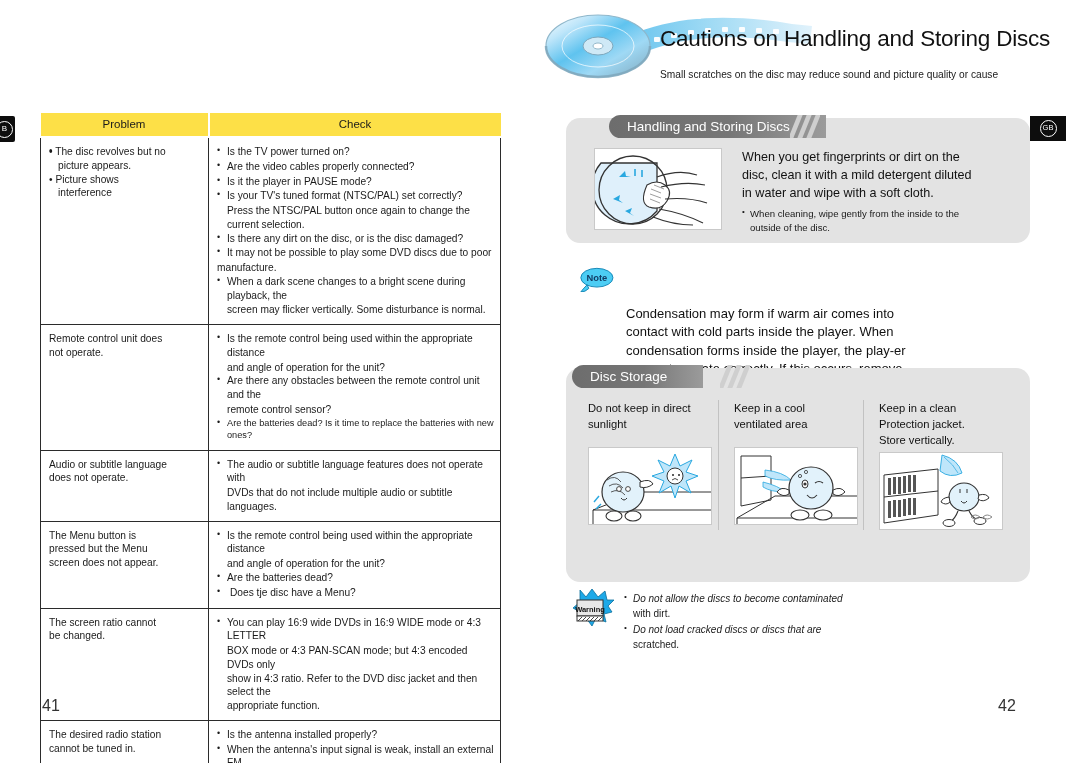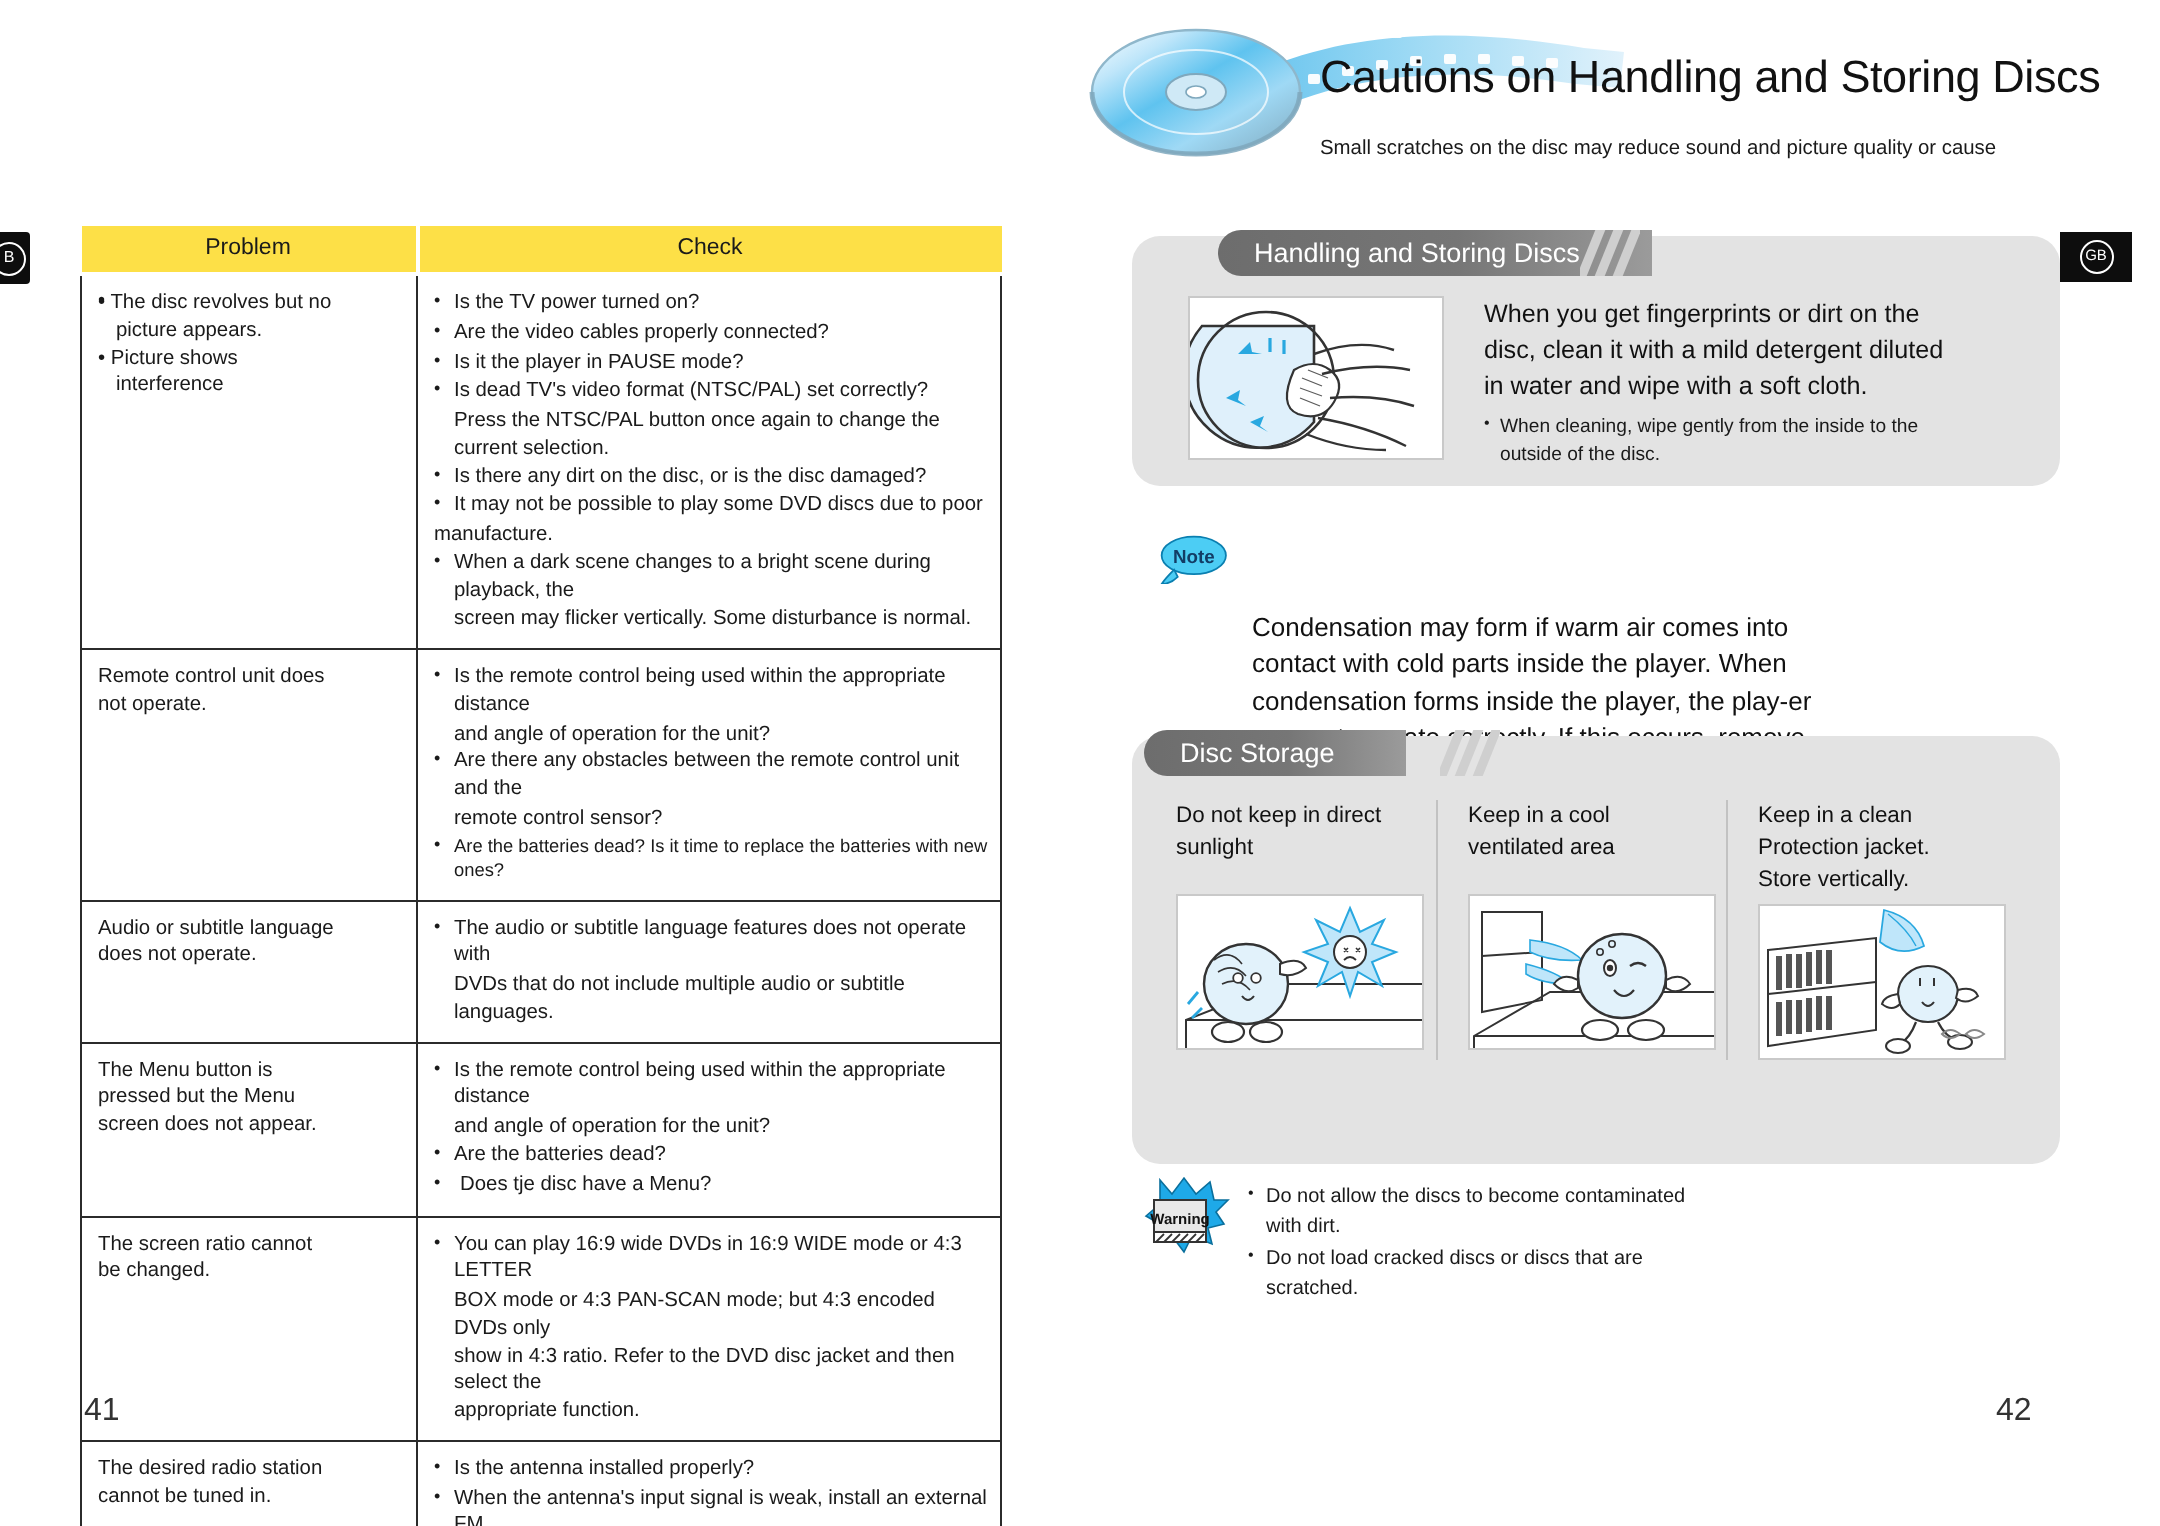--- a/index.html
+++ b/index.html
@@ -123,21 +123,21 @@
   .note-box{position:absolute;}
   .note-icon{
     position:absolute;left:0;top:2px;width:40px;height:25px;
   }
   .note-txt{position:absolute;left:50px;top:12px;width:280px;
             font-size:13px;line-height:1.42;color:#111;margin-top:28px;}
 
   .warn-box{position:absolute;}
   .warn-icon{position:absolute;left:0;top:0;width:44px;height:40px;}
   .warn-txt{position:absolute;left:52px;top:4px;width:300px;font-size:10px;line-height:1.45;}
-  .warn-txt .li{position:relative;padding-left:9px;margin-bottom:2px;}
+  .warn-txt .li{position:relative;padding-left:9px;margin-bottom:2px;font-style:italic;}
   .warn-txt .li:before{content:"•";position:absolute;left:0;top:-1px;font-size:8px;}
 
   .col-sep{position:absolute;width:1px;background:#c2c2c2;}
   .store-cap{font-size:11.2px;line-height:1.42;color:#111;}
 </style>
 </head>
 <body>
 
 <div class="page">
 
@@ -164,21 +164,21 @@
           <td class="prob">
             <div class="bl" style="padding-left:0">• The disc revolves but no</div>
             <div class="ind">picture appears.</div>
             <div>• Picture shows</div>
             <div class="ind">interference</div>
           </td>
           <td class="chk" style="height:118px">
             <div class="li">Is the TV power turned on?</div>
             <div class="li">Are the video cables properly connected?</div>
             <div class="li">Is it the player in PAUSE mode?</div>
-            <div class="li">Is dead TV's video format (NTSC/PAL) set correctly?</div>
+            <div class="li">Is your TV's tuned format (NTSC/PAL) set correctly?</div>
             <div class="cont">Press the NTSC/PAL button once again to change the current selection.</div>
             <div class="li">Is there any dirt on the disc, or is the disc damaged?</div>
             <div class="li">It may not be possible to play some DVD discs due to poor</div>
             <div class="nohang">manufacture.</div>
             <div class="li">When a dark scene changes to a bright scene during playback, the</div>
             <div class="cont">screen may flicker vertically. Some disturbance is normal.</div>
           </td>
         </tr>
 
         <tr>

